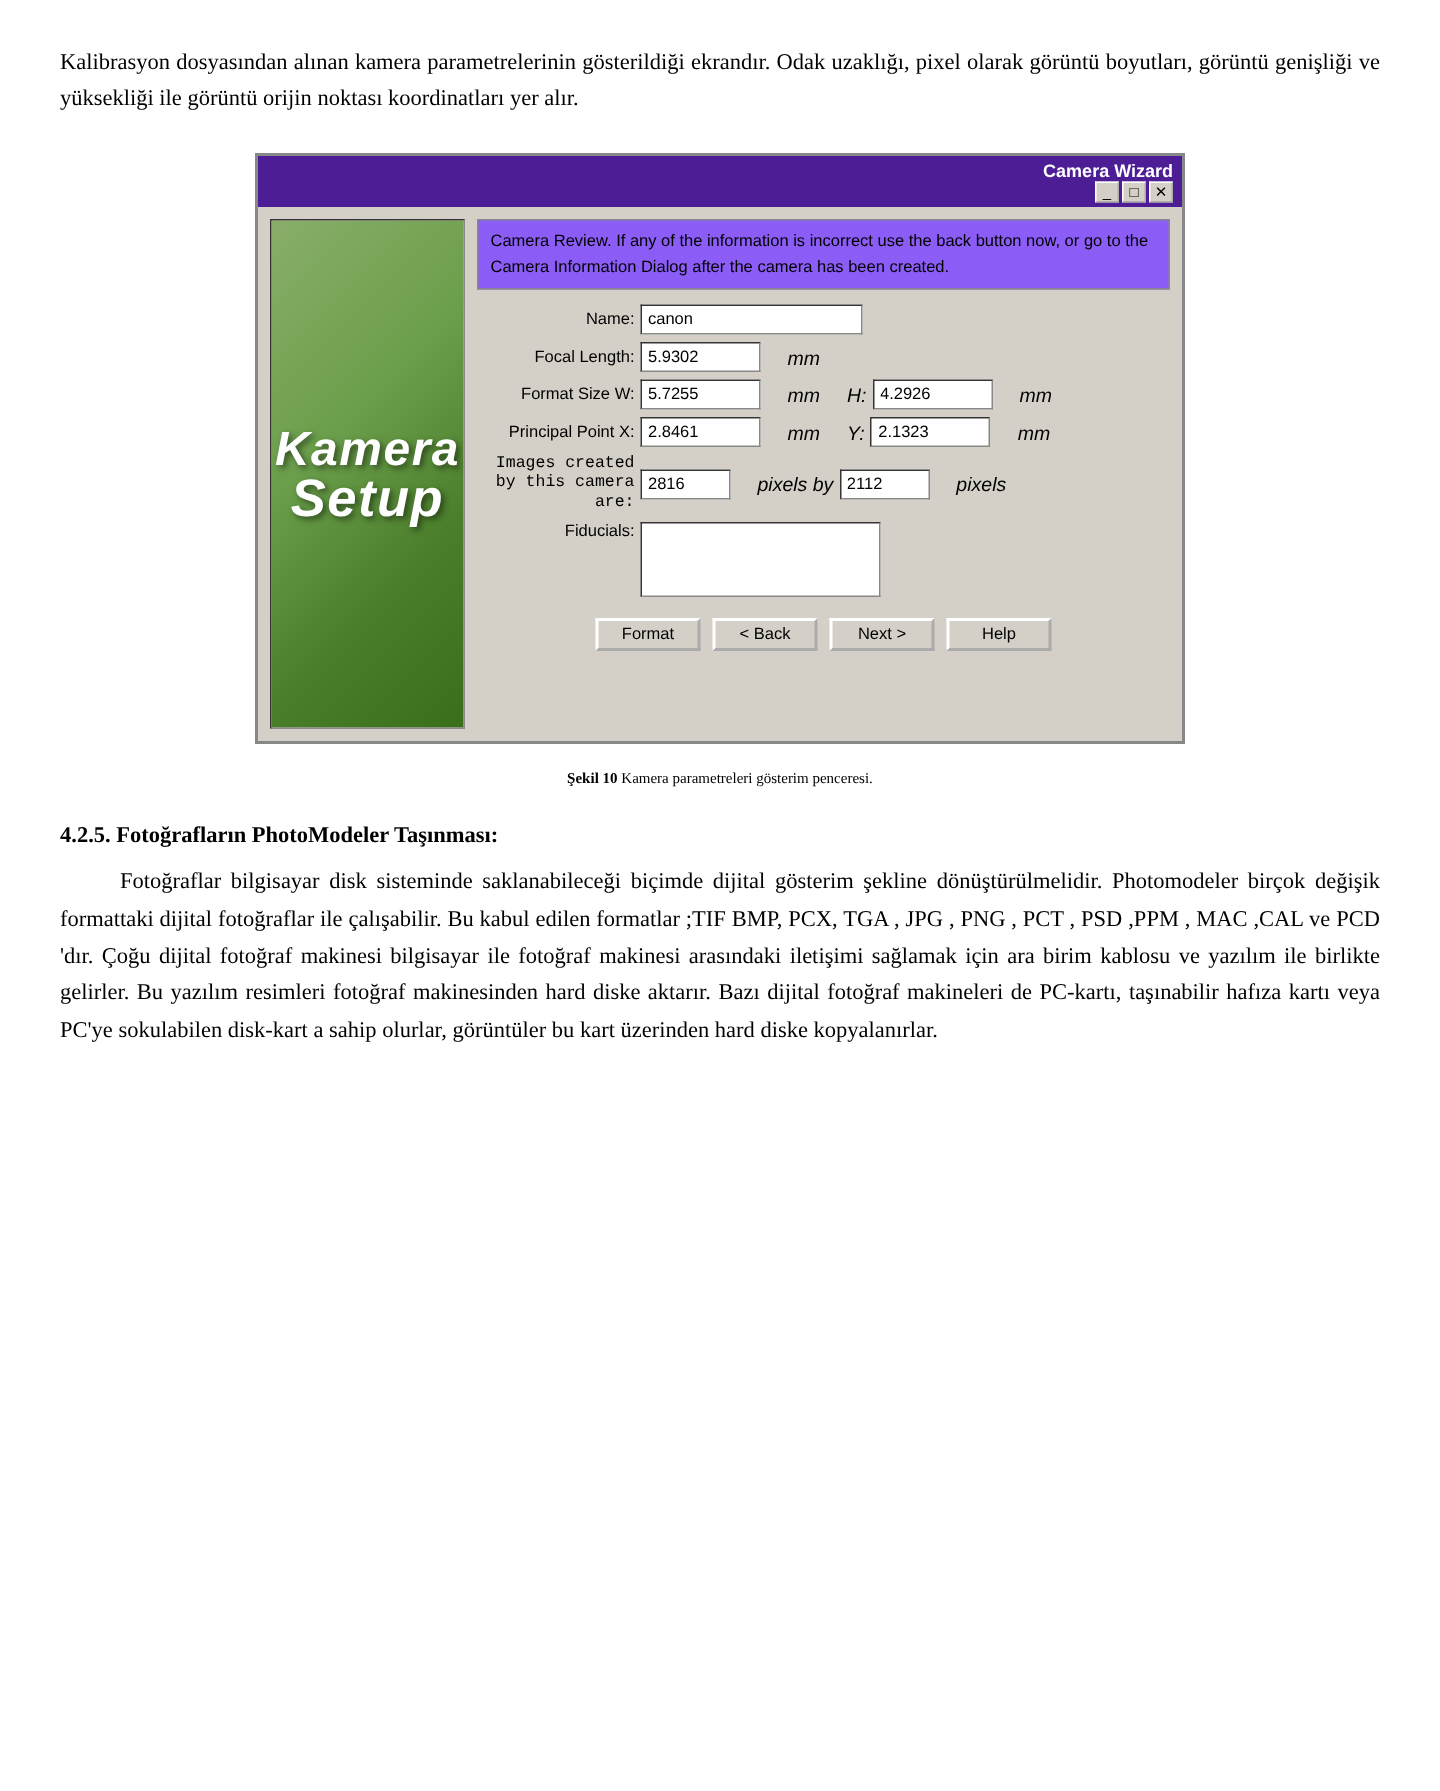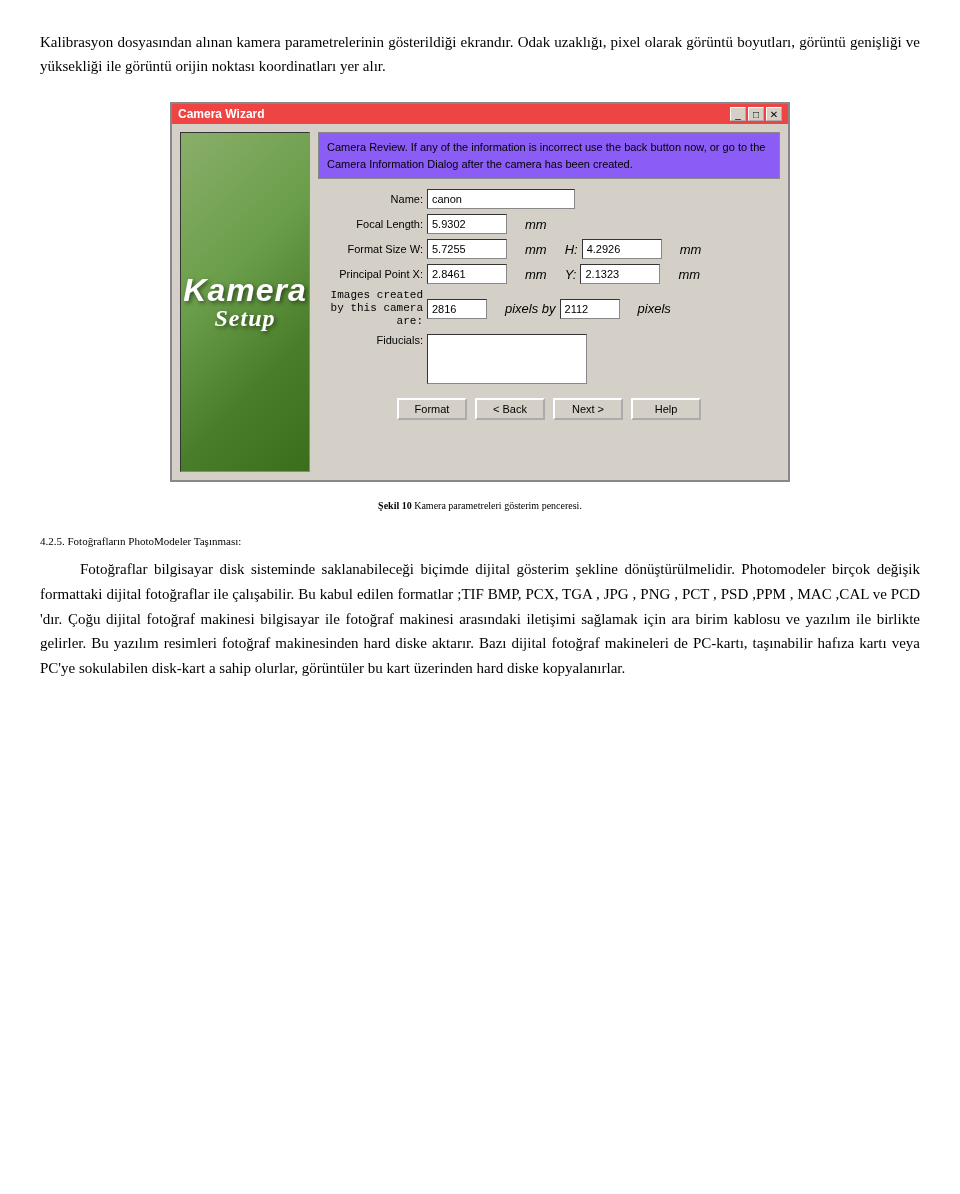--- a/index.html
+++ b/index.html
@@ -25,28 +25,29 @@
       margin: 24px 0 18px 0;
     }
     .dialog {
       border: 2px solid #888;
       background: #d4d0c8;
       width: 620px;
       font-family: Arial, sans-serif;
       font-size: 12px;
     }
     .dialog-titlebar {
-      background: #ef4444;
+      background: #4c1d95;
       color: #fff;
       padding: 3px 6px;
       font-size: 12px;
       font-weight: bold;
       display: flex;
-      align-items: center;
+      align-items: flex-end;
       justify-content: space-between;
+      flex-direction: column;
     }
     .dialog-titlebar-buttons {
       display: flex;
       gap: 2px;
     }
     .title-btn {
       background: #d4d0c8;
       border: 1px outset #fff;
       width: 16px;
       height: 14px;
@@ -89,22 +90,22 @@
       font-size: 32px;
       font-weight: 900;
       font-style: italic;
       color: #fff;
       text-shadow: 2px 2px 4px rgba(0,0,0,0.5);
       line-height: 1;
       text-align: center;
       letter-spacing: 1px;
     }
     .setup-text {
-      font-family: Liberation Serif, serif;
-      font-size: 24px;
+      font-family: Liberation Sans, sans-serif;
+      font-size: 35px;
       font-weight: 900;
       font-style: italic;
       color: #fff;
       text-shadow: 2px 2px 4px rgba(0,0,0,0.5);
       line-height: 1;
       text-align: center;
       letter-spacing: 1px;
     }
     
     .right-panel {
@@ -189,22 +190,22 @@
       text-align: center;
       font-size: 10px;
       margin-bottom: 24px;
       font-family: Liberation Serif, serif;
     }
     .figure-caption strong {
       font-weight: bold;
     }
     
     .section-heading {
-      font-size: 11px;
-      font-weight: normal;
+      font-size: 15px;
+      font-weight: bold;
       margin-bottom: 10px;
     }
     .indent-para {
       text-indent: 40px;
       text-align: justify;
       font-size: 15px;
       line-height: 1.65;
       margin-bottom: 12px;
     }
   </style>

